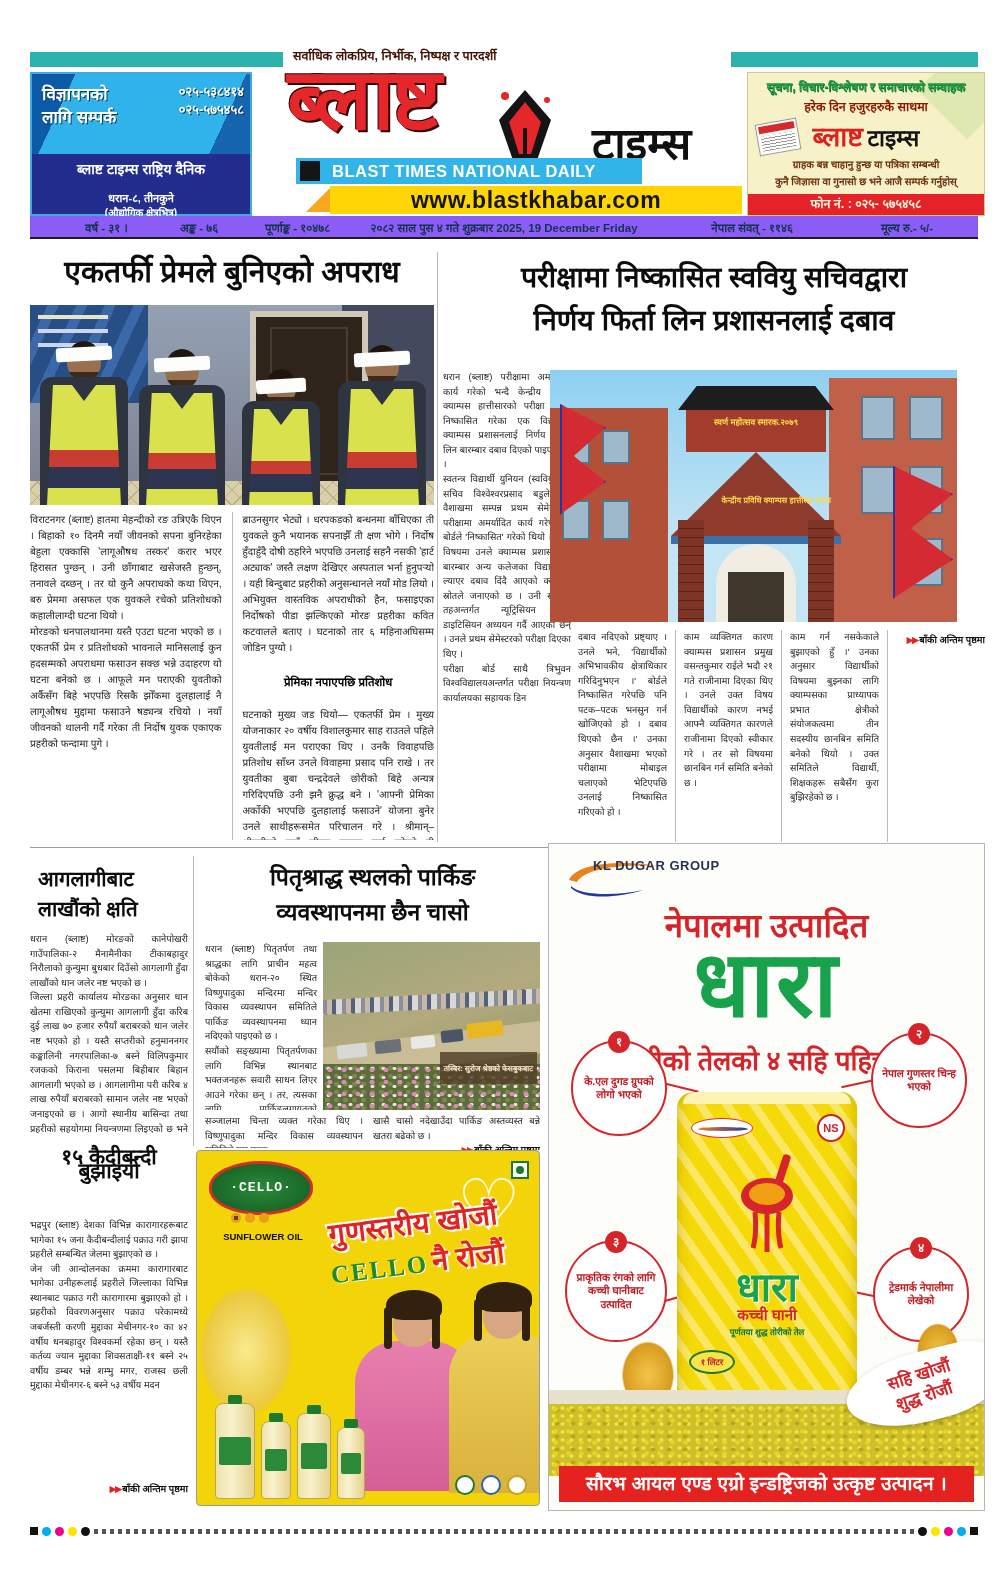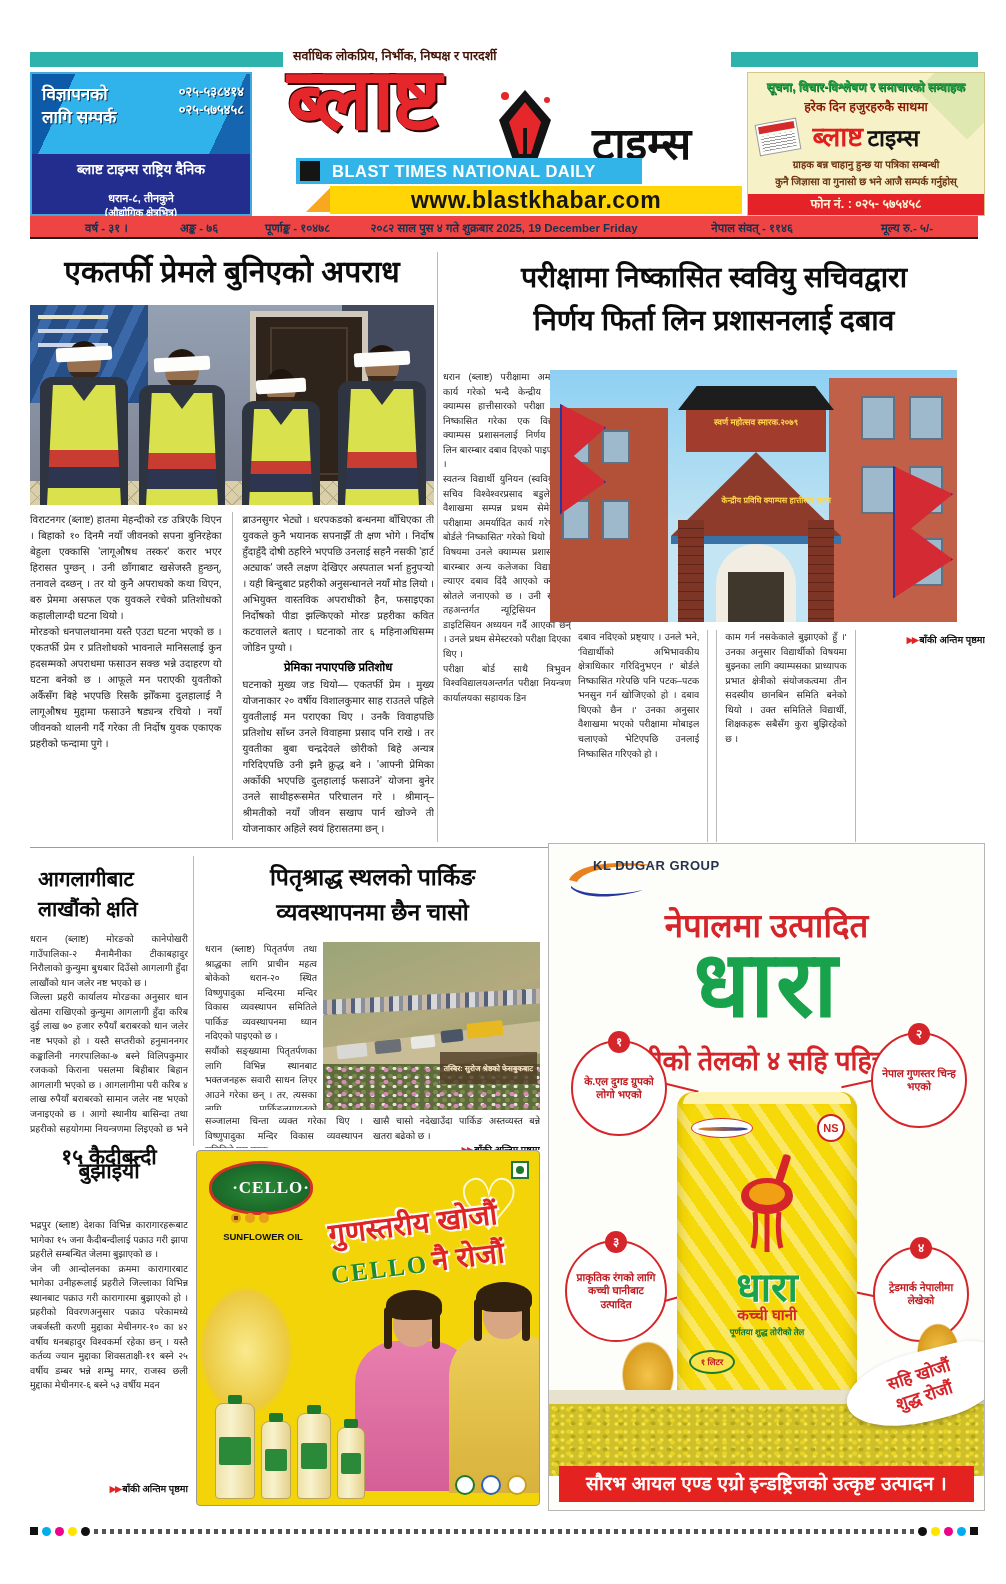--- a/index.html
+++ b/index.html
@@ -29,21 +29,21 @@
   .p-line1{position:relative;margin-top:5px;font-size:12px;font-weight:bold;color:#1e9e40;text-shadow:.5px .5px 0 #0c6426}
   .p-line2{position:relative;margin-top:3px;font-size:12.5px;font-weight:bold;color:#8c1a00}
   .p-brand{position:relative;margin-top:2px}
   .p-brand .r{font-size:27px;font-weight:bold;color:#e0201f}
   .p-brand .k{font-size:23px;font-weight:bold;color:#141414}
   .p-line3,.p-line4{position:relative;font-size:10px;font-weight:bold;color:#6e3310;margin-top:3px}
   .p-phone{position:absolute;left:0;right:0;bottom:0;height:21px;background:#e62229;color:#fff7d8;font-weight:bold;font-size:12.5px;line-height:21px}
   .paper-icon{position:absolute;left:9px;top:48px;width:42px;height:32px;background:#fdfdf8;border:1px solid #999;transform:rotate(-10deg);overflow:hidden}
   .paper-icon::before{content:"";position:absolute;left:2px;top:2px;right:2px;height:7px;background:#d42a2a}
   .paper-icon::after{content:"";position:absolute;left:3px;top:12px;right:3px;bottom:3px;background:repeating-linear-gradient(#fff 0 2px,#9a9a9a 2px 3px)}
-  .datebar{left:30px;top:216px;width:948px;height:23px;background:#ef4444;border-bottom:2px solid #1c1c1c;font-size:11.5px;font-weight:bold;color:#15324e}
+  .datebar{left:30px;top:216px;width:948px;height:23px;background:#8b5cf6;border-bottom:2px solid #1c1c1c;font-size:11.5px;font-weight:bold;color:#15324e}
   .datebar span{position:absolute;top:4px}
   
   .hl{font-weight:bold;color:#0c0c0c;text-align:center}
   .body-txt{font-size:10px;line-height:1.6;text-align:justify;color:#1d1d1d;white-space:pre-line;overflow:hidden}
   .small-txt{font-size:9.4px;line-height:1.55}
   .more{font-weight:bold;font-size:9.5px;color:#101010;white-space:nowrap}
   .more .arr{color:#e02424;letter-spacing:-2px;margin-right:2px}
   .vrule{background:#b9b9b9;width:1px}
   .hrule{background:#9c9c9c;height:1px}
   
@@ -77,21 +77,21 @@
   
   .park-photo{left:323px;top:942px;width:217px;height:168px;background:linear-gradient(160deg,#9aa578,#b3aa7e 45%,#87905f);overflow:hidden}
   .pk-cars{position:absolute;left:-6px;top:52px;width:240px;height:15px;background:repeating-linear-gradient(90deg,#d8d8d8 0 6px,#8a8f98 6px 10px,#c8b8a8 10px 15px,#55607a 15px 19px);transform:rotate(-3deg);border-radius:2px}
   .pk-road{position:absolute;left:-18px;top:92px;width:260px;height:32px;background:#c9bd98;transform:rotate(-7deg)}
   .pk-v{position:absolute;border-radius:2px}
   .pk-flowers{position:absolute;left:0;right:0;bottom:0;height:46px;background-color:#5e6b3c;background-image:radial-gradient(#d88ab8 2px,transparent 3px),radial-gradient(#e8e4da 1.5px,transparent 2.5px),radial-gradient(#7a8a4a 2px,transparent 3px);background-size:14px 12px,11px 9px,9px 8px}
   .pk-credit{position:absolute;right:3px;bottom:26px;background:rgba(80,62,38,.82);color:#ffeecc;font-size:7.5px;font-weight:bold;padding:11px 4px}
   
   .cello{left:196px;top:1150px;width:344px;height:356px;background:#f2d409;border:1px solid #9a9a9a;border-radius:4px;overflow:hidden}
   .cl-splash{position:absolute;left:-16px;top:110px;width:130px;height:180px;background:radial-gradient(closest-side,#f8ea8e,#ecc93e 65%,transparent 72%)}
-  .cl-logo{position:absolute;left:12px;top:10px;width:104px;height:54px;background:radial-gradient(#2a8a38,#135a22);border:3px solid #d03028;border-radius:50%/48%;color:#fff;font-family:Liberation Serif, serif;font-weight:bold;font-size:17px;text-align:right;line-height:48px;letter-spacing:1px}
+  .cl-logo{position:absolute;left:12px;top:10px;width:104px;height:54px;background:radial-gradient(#2a8a38,#135a22);border:3px solid #d03028;border-radius:50%/48%;color:#fff;font-family:Liberation Mono, monospace;font-weight:bold;font-size:13px;text-align:center;line-height:48px;letter-spacing:1px}
   .cl-sun{position:absolute;left:34px;top:62px;width:10px;height:10px;border-radius:50%;background:radial-gradient(#6b3c10 30%,#e8a018 32%);box-shadow:14px 0 0 #e8a018,28px 0 0 #e8a018}
   .cl-sub{position:absolute;left:6px;top:80px;width:120px;text-align:center;font-size:9.5px;font-weight:bold;color:#111}
   .cl-veg{position:absolute;right:10px;top:10px;width:18px;height:18px;background:#fff;border:2px solid #1c7a2a}
   .cl-veg::before{content:"";position:absolute;left:3px;top:3px;width:8px;height:8px;border-radius:50%;background:#1c7a2a}
   .cl-hearts{position:absolute;right:18px;top:18px;font-size:72px;color:rgba(255,255,255,.85);line-height:1}
   .cl-slogan{position:absolute;left:96px;top:52px;width:244px;transform:rotate(-7deg);text-align:center}
   .cl-s1{font-size:29px;font-weight:bold;color:#e02424;text-shadow:0 0 3px #fff,0 0 3px #fff,2px 2px 0 #fff,-2px -2px 0 #fff}
   .cl-s2g{font-family:"Liberation Serif",serif;font-size:25px;font-weight:bold;color:#1c8a2e;text-shadow:1px 1px 0 #fff;letter-spacing:2px}
   .cl-s2r{font-size:29px;font-weight:bold;color:#e02424;text-shadow:0 0 3px #fff,2px 2px 0 #fff}
   .woman{position:absolute}
@@ -230,21 +230,21 @@
         <div class="blur" style="top:7px"></div>
     </div>
   </div>
 
   <div class="abs" style="left:30px;top:512px;width:404px;height:328px;display:flex;gap:10px;overflow:hidden">
     <div class="body-txt" style="width:197px;height:328px">विराटनगर (ब्लाष्ट) हातमा मेहन्दीको रङ उत्रिएकै थिएन । बिहाको १० दिनमै नयाँ जीवनको सपना बुनिरहेका बेहुला एक्कासि 'लागूऔषध तस्कर' करार भएर हिरासत पुग्छन् । उनी छाँगाबाट खसेजस्तै हुन्छन्, तनावले दब्छन् । तर यो कुनै अपराधको कथा थिएन, बरु प्रेममा असफल एक युवकले रचेको प्रतिशोधको कहालीलाग्दी घटना थियो ।
 मोरङको धनपालथानमा यस्तै एउटा घटना भएको छ । एकतर्फी प्रेम र प्रतिशोधको भावनाले मानिसलाई कुन हदसम्मको अपराधमा फसाउन सक्छ भन्ने उदाहरण यो घटना बनेको छ । आफूले मन पराएकी युवतीको अर्कैसँग बिहे भएपछि रिसकै झोँकमा दुलहालाई नै लागूऔषध मुद्दामा फसाउने षड्यन्त्र रचियो । नयाँ जीवनको थालनी गर्दै गरेका ती निर्दोष युवक एकाएक प्रहरीको फन्दामा पुगे ।</div>
     <div class="vrule" style="height:328px"></div>
     <div style="width:197px;height:328px;overflow:hidden">
       <div class="body-txt">ब्राउनसुगर भेट्यो । धरपकडको बन्धनमा बाँधिएका ती युवकले कुनै भयानक सपनाझैँ ती क्षण भोगे । निर्दोष हुँदाहुँदै दोषी ठहरिने भएपछि उनलाई सहनै नसकी 'हार्ट अट्याक' जस्तै लक्षण देखिएर अस्पताल भर्ना हुनुपर्‍यो । यही बिन्दुबाट प्रहरीको अनुसन्धानले नयाँ मोड लियो । अभियुक्त वास्तविक अपराधीको हैन, फसाइएका निर्दोषको पीडा झल्किएको मोरङ प्रहरीका कवित कटवालले बताए । घटनाको तार ६ महिनाअघिसम्म जोडिन पुग्यो ।</div>
-      <div style="font-size:11.5px;font-weight:bold;text-align:center;margin:3px 0">प्रेमिका नपाएपछि प्रतिशोध</div>
+      <div style="font-size:11.5px;font-weight:bold;text-align:center;margin:18px 0">प्रेमिका नपाएपछि प्रतिशोध</div>
       <div class="body-txt">घटनाको मुख्य जड थियो— एकतर्फी प्रेम । मुख्य योजनाकार २० वर्षीय विशालकुमार साह राउतले पहिले युवतीलाई मन पराएका थिए । उनकै विवाहपछि प्रतिशोध साँध्न उनले विवाहमा प्रसाद पनि राखे । तर युवतीका बुबा चन्द्रदेवले छोरीको बिहे अन्यत्र गरिदिएपछि उनी झनै क्रुद्ध बने । 'आफ्नी प्रेमिका अर्कोकी भएपछि दुलहालाई फसाउने' योजना बुनेर उनले साथीहरूसमेत परिचालन गरे । श्रीमान्–श्रीमतीको नयाँ जीवन सखाप पार्न खोज्ने ती योजनाकार अहिले स्वयं हिरासतमा छन् ।</div>
     </div>
   </div>
 
   <div class="abs vrule" style="left:437px;top:252px;height:590px"></div>
 
   <div class="abs hl" style="left:443px;top:257px;width:542px;font-size:28.5px">परीक्षामा निष्कासित स्ववियु सचिवद्वारा</div>
   <div class="abs hl" style="left:443px;top:300px;width:542px;font-size:28.5px">निर्णय फिर्ता लिन प्रशासनलाई दबाव</div>
 
   <div class="abs body-txt small-txt" style="left:443px;top:370px;width:128px;height:472px">धरान (ब्लाष्ट) परीक्षामा अमर्यादित कार्य गरेको भन्दै केन्द्रीय प्रविधि क्याम्पस हात्तीसारको परीक्षा बोर्डले निष्कासित गरेका एक विद्यार्थीले क्याम्पस प्रशासनलाई निर्णय फिर्ता लिन बारम्बार दबाव दिएको पाइएको छ ।
@@ -271,20 +271,21 @@
     <div class="gate-pill" style="left:128px"></div>
     <div class="gate-pill" style="left:258px"></div>
     <div class="gate-arch"></div>
     <div class="flag" style="left:10px;top:34px;height:130px"></div>
     <div class="flag" style="right:4px;top:96px;height:156px;width:60px"></div>
   </div>
 
   <div class="abs" style="left:578px;top:630px;width:407px;height:212px;display:flex;gap:8px;overflow:hidden">
     <div class="body-txt small-txt" style="flex:1">दबाव नदिएको प्रष्ट्याए । उनले भने, 'विद्यार्थीको अभिभावकीय क्षेत्राधिकार गरिदिनुभएन ।' बोर्डले निष्कासित गरेपछि पनि पटक–पटक भनसुन गर्न खोजिएको हो । दबाव थिएको छैन ।' उनका अनुसार वैशाखमा भएको परीक्षामा मोबाइल चलाएको भेटिएपछि उनलाई निष्कासित गरिएको हो ।</div>
     <div class="vrule"></div>
+    <div class="body-txt small-txt" style="flex:1">काम व्यक्तिगत कारण क्याम्पस प्रशासन प्रमुख वसन्तकुमार राईले भदौ २१ गते राजीनामा दिएका थिए । उनले उक्त विषय विद्यार्थीको कारण नभई आफ्नै व्यक्तिगत कारणले राजीनामा दिएको स्वीकार गरे । तर सो विषयमा छानबिन गर्न समिति बनेको छ ।</div>
     <div class="vrule"></div>
     <div class="body-txt small-txt" style="flex:1">काम गर्न नसकेकाले बुझाएको हुँ ।' उनका अनुसार विद्यार्थीको विषयमा बुझ्नका लागि क्याम्पसका प्राध्यापक प्रभात क्षेत्रीको संयोजकत्वमा तीन सदस्यीय छानबिन समिति बनेको थियो । उक्त समितिले विद्यार्थी, शिक्षकहरू सबैसँग कुरा बुझिरहेको छ ।</div>
     <div class="vrule"></div>
     <div style="flex:1;overflow:hidden">
       <div class="more" style="text-align:right;margin-top:3px">
         <span class="arr">▶▶</span><span>बाँकी अन्तिम पृष्ठमा</span>
       </div>
     </div>
   </div>
 

